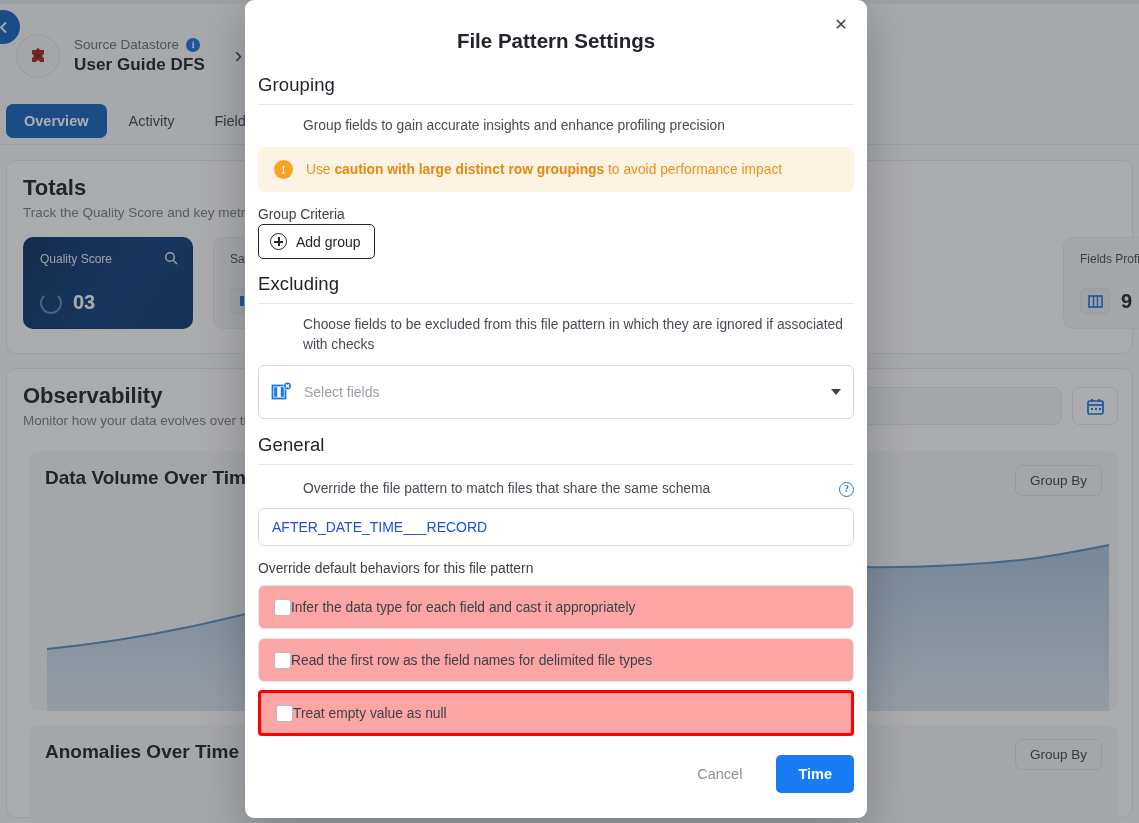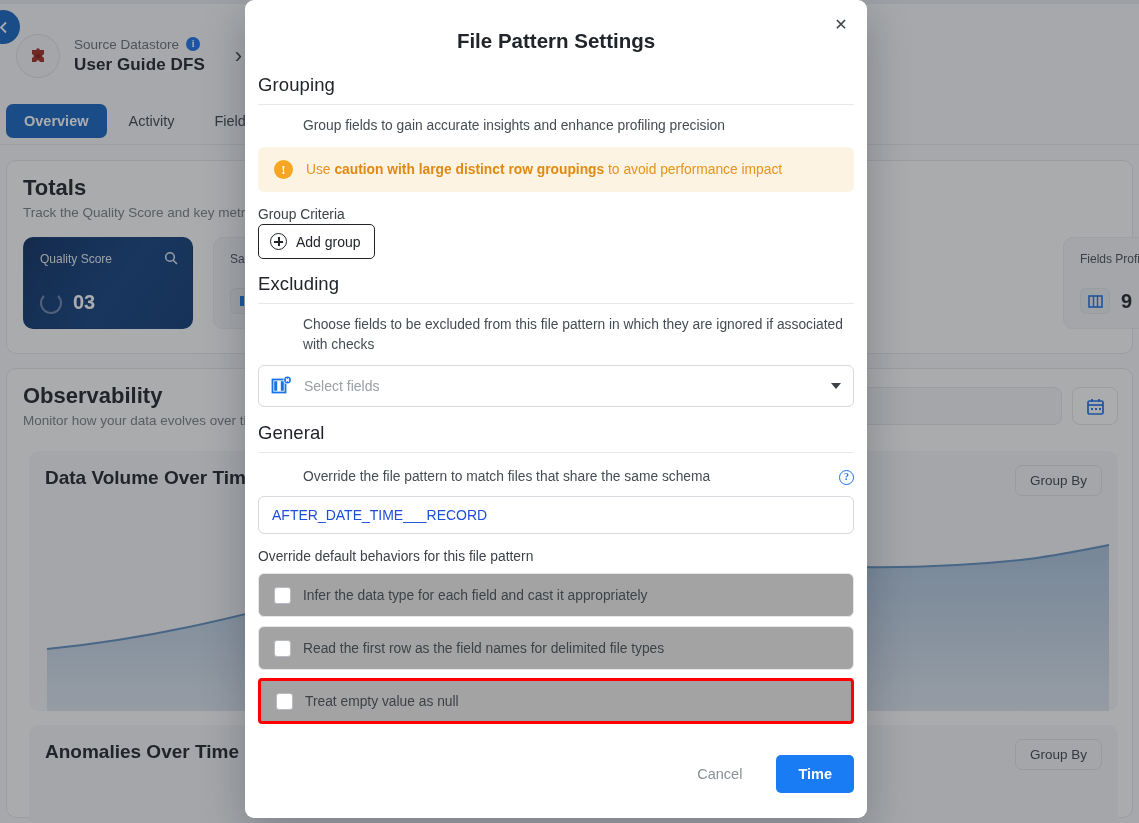--- a/index.html
+++ b/index.html
@@ -43,21 +43,21 @@
     display: flex; align-items: center; gap: 14px;
   }
   .ds-avatar {
     width: 44px; height: 44px; border-radius: 50%;
     border: 1px solid #dfe2e6; background: #f4f5f7;
     display:flex; align-items:center; justify-content:center;
   }
   .ds-meta { line-height: 1.25; }
   .ds-kicker {
     font-size: 13.5px; color: #6b7177;
-    display: flex; align-items: flex-start; gap: 7px;
+    display: flex; align-items: center; gap: 7px;
   }
   .info-dot {
     width: 14px; height: 14px; border-radius: 50%;
     background: #1a73e8; color: #fff;
     font-size: 10px; font-weight: bold;
     display:flex; align-items:center; justify-content:center;
     font-family: "Liberation Serif", serif;
   }
   .ds-title { font-size: 17px; color: #21252b; font-weight: 600; letter-spacing: .1px;}
   .ds-chevron {
@@ -233,21 +233,21 @@
     width: 17px; height: 17px; border-radius: 50%;
     border: 1.6px solid #21252b; position: relative;
   }
   .plus-circle::before, .plus-circle::after {
     content:""; position: absolute; background: #21252b;
   }
   .plus-circle::before { left: 3px; right: 3px; top: 7px; height: 1.6px; }
   .plus-circle::after  { top: 3px; bottom: 3px; left: 7px; width: 1.6px; }
 
   .select-box {
-    margin-top: 10px; height: 42px;
+    margin-top: 10px; height: 54px;
     border: 1px solid #d6dade; border-radius: 6px;
     background: #fff;
     display: flex; align-items: center; gap: 11px;
     padding: 0 12px;
     cursor: pointer;
   }
   .select-ph { flex: 1 1 auto; font-size: 14px; color: #9aa0a6; }
   .caret {
     width: 0; height: 0;
     border-left: 5px solid transparent; border-right: 5px solid transparent;
@@ -271,22 +271,22 @@
     margin-top: 9px; width: 100%; height: 38px;
     border: 1px solid #d6dade; border-radius: 6px;
     background: #fff; padding: 0 13px;
     font-family: "Liberation Sans", sans-serif;
     font-size: 14px; color: #1d4ed8;
   }
 
   .check-row {
     margin-top: 9px; height: 44px;
     border: 1px solid #e4e7ea; border-radius: 6px;
-    background: #a3a3a3;
-    display: flex; align-items: center; gap: 12px;
+    background: #fca5a5;
+    display: flex; align-items: center; 
     padding: 0 14px 0 15px;
     cursor: pointer;
   }
   .check-row.highlight {
     border: 3px solid #ff0000; border-radius: 4px;
     height: 46px; margin-top: 8px;
   }
   .cbox {
     flex: 0 0 auto;
     width: 17px; height: 17px; border-radius: 3px;

